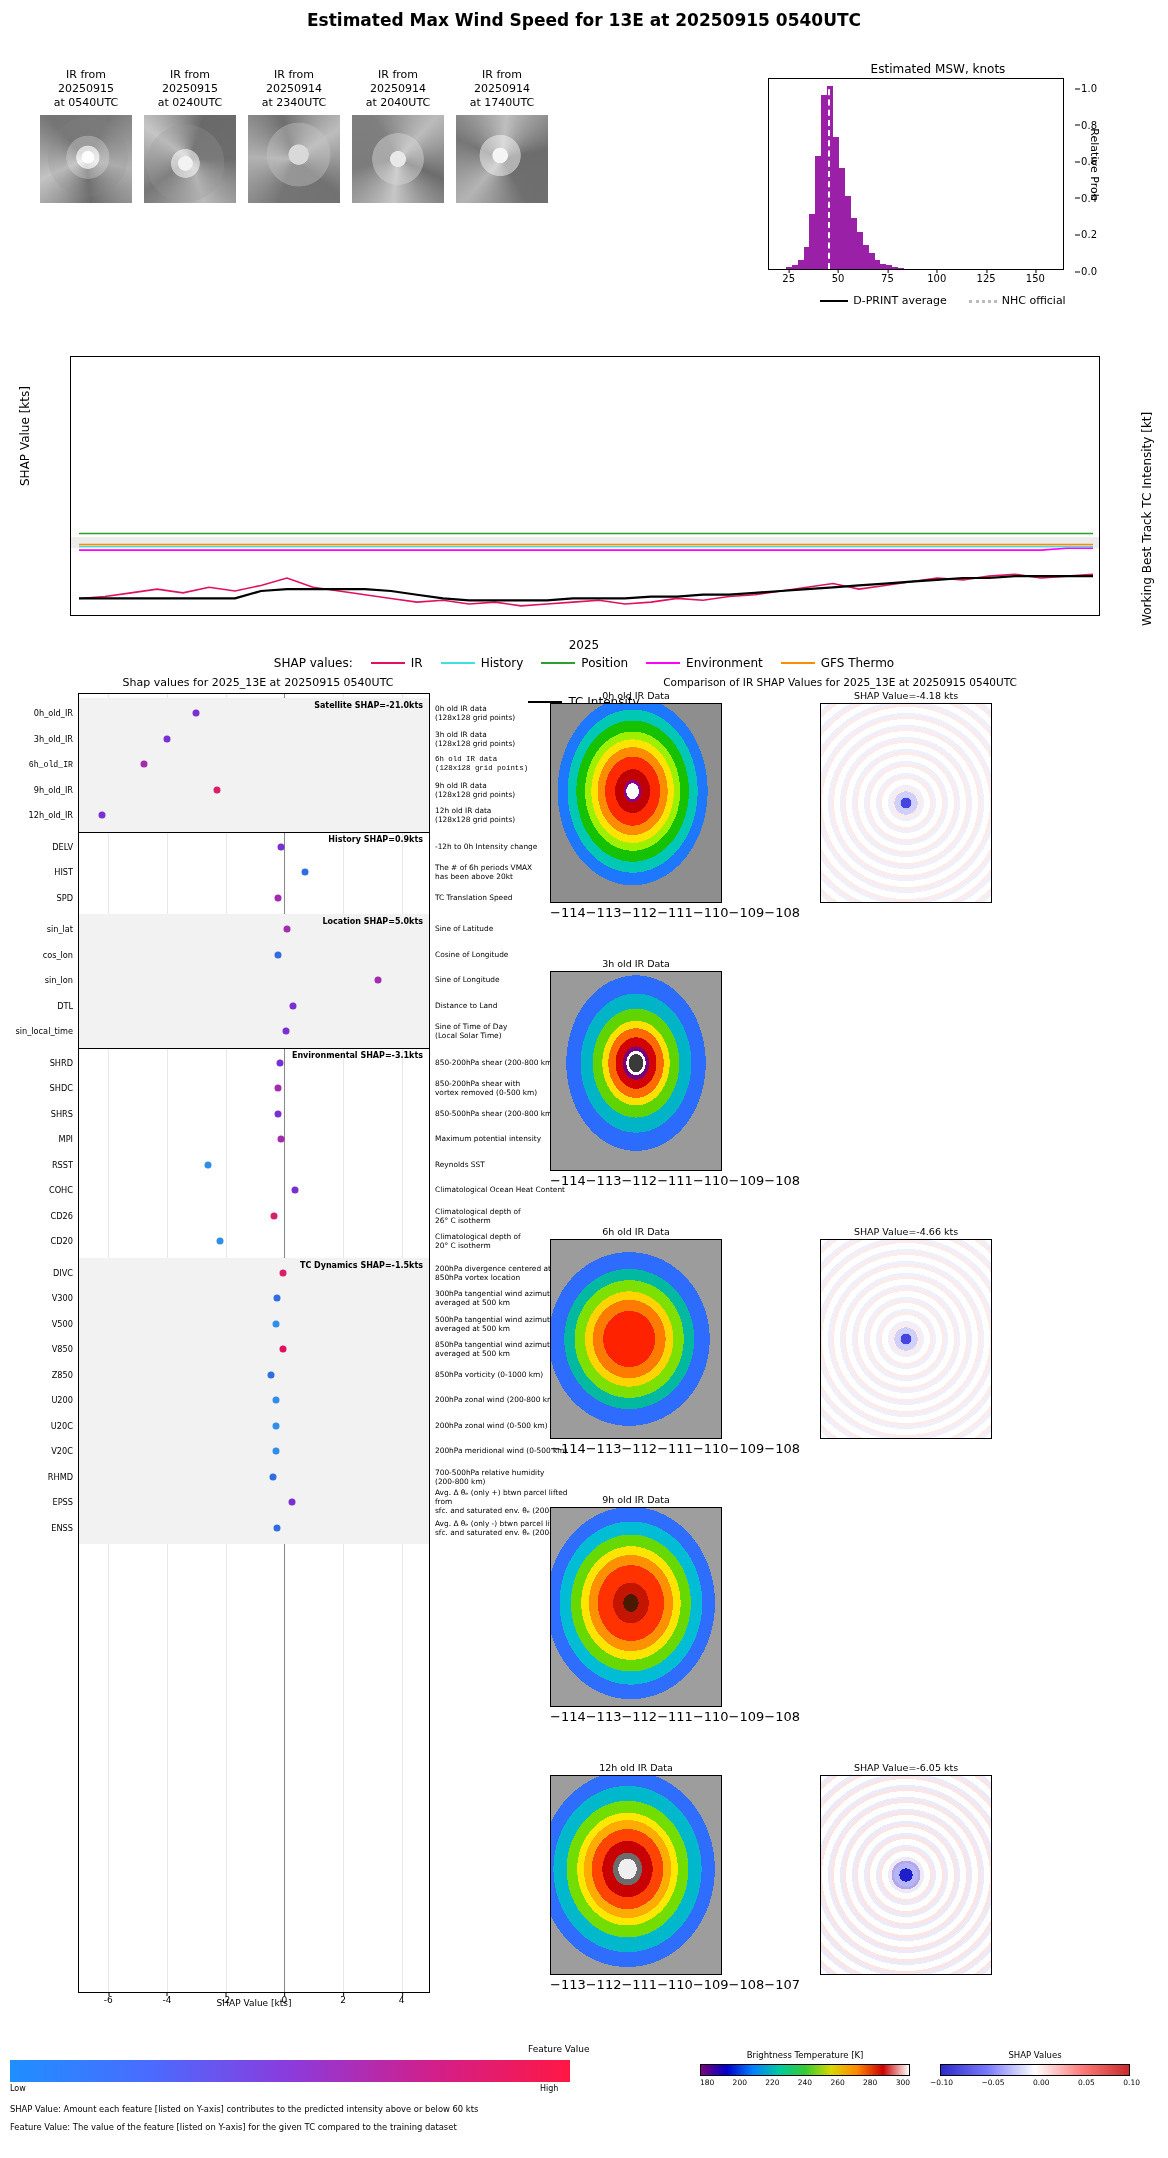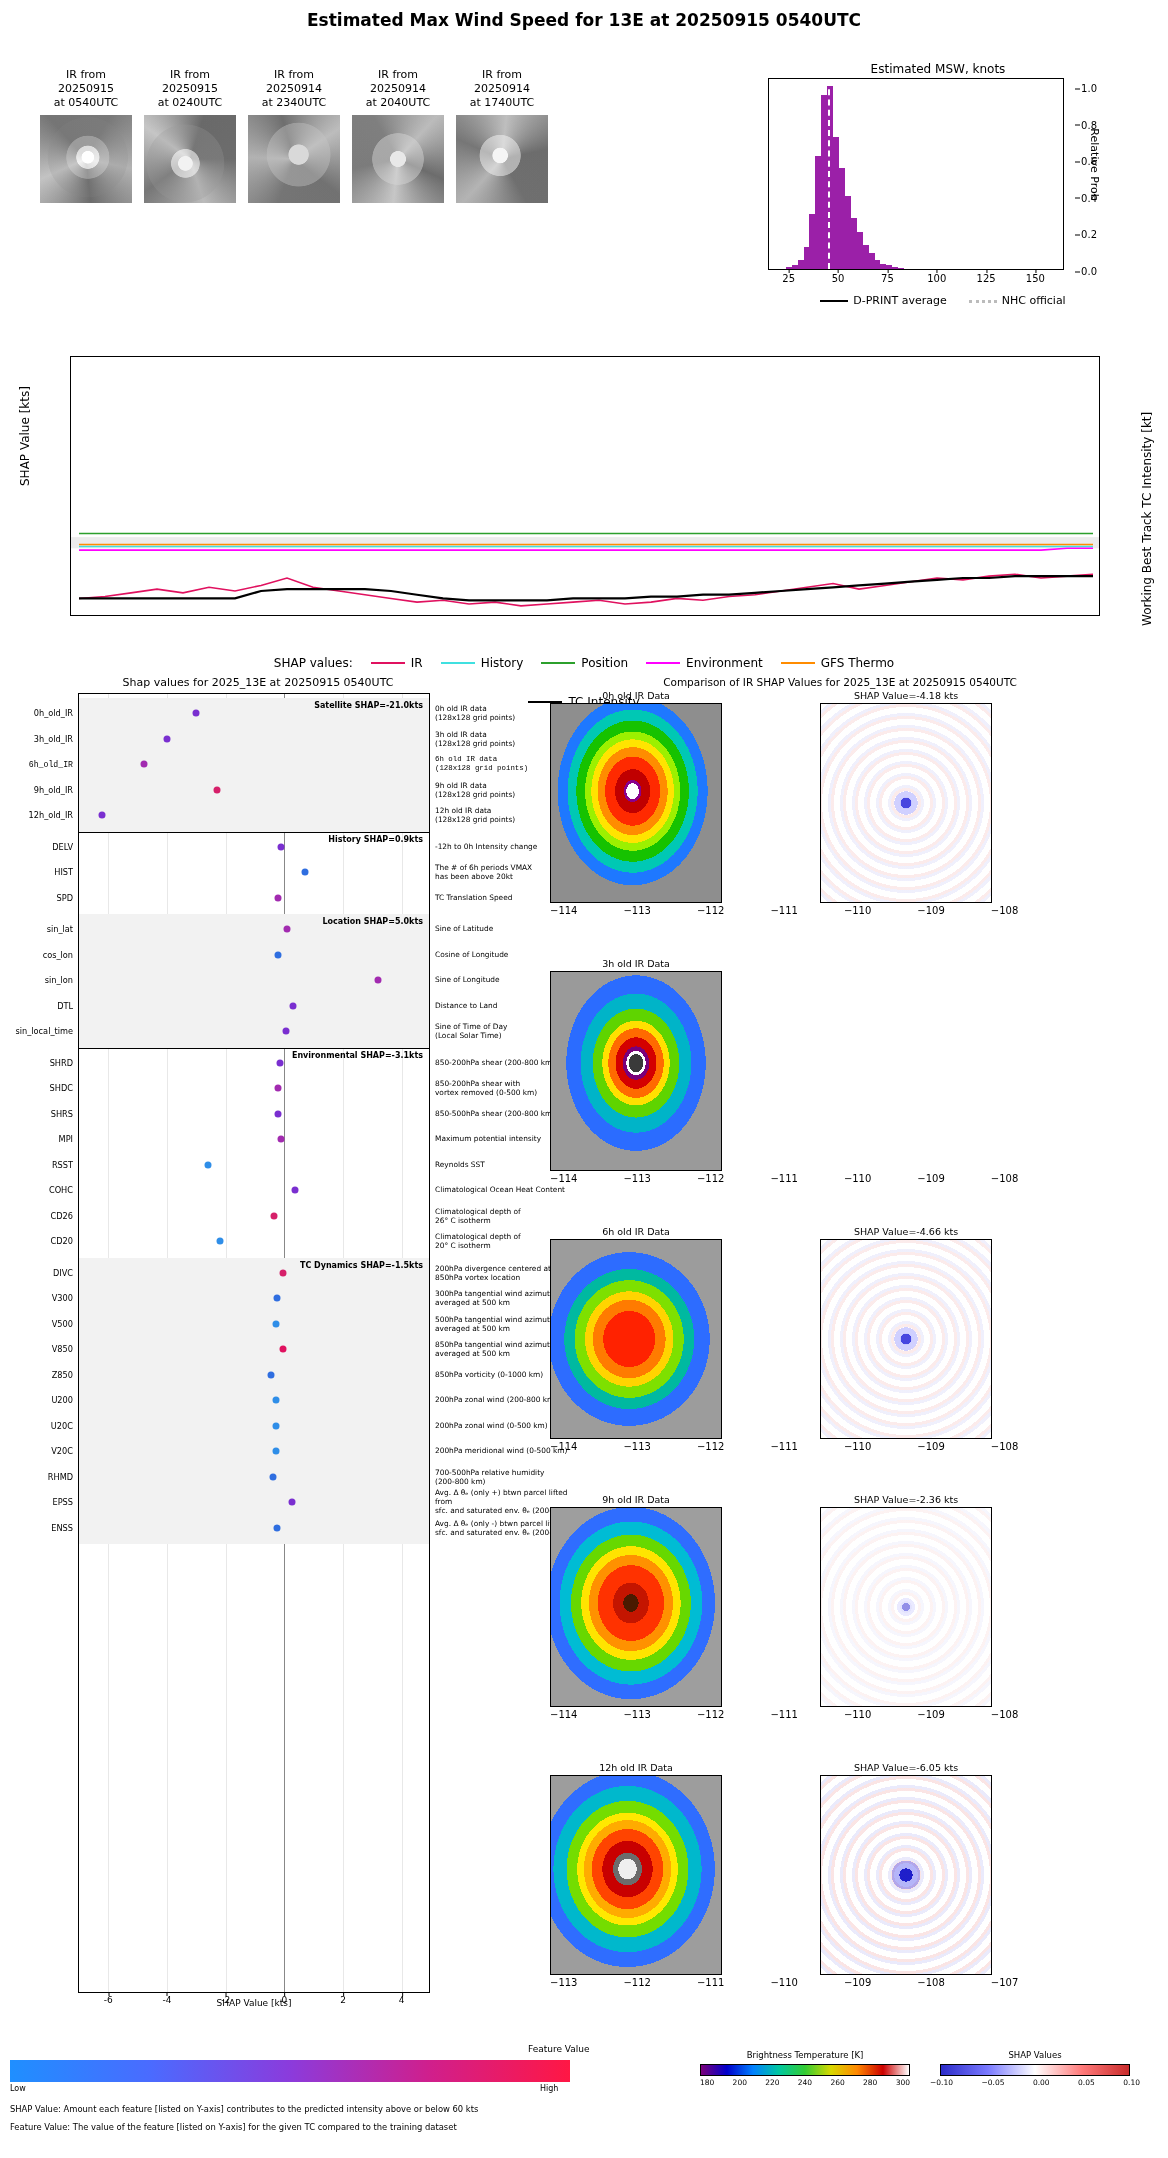--- a/index.html
+++ b/index.html
@@ -103,21 +103,21 @@
 
   
   #ircmp-panel { position:absolute; left:520px; top:676px; width:640px; height:1400px; }
   #ircmp-title { text-align:center; font-size:10.5px; margin-bottom:2px; }
   .ir-row { position:relative; height:268px; }
   .ir-cell { position:absolute; }
   .ir-cell .cap { font-size:9.5px; text-align:center; margin-bottom:2px; }
   .ir-map { width:172px; height:200px; border:1px solid #000; position:relative; overflow:hidden; background:#b9b9b9; }
   .ir-map .core { position:absolute; inset:0; }
   .ir-shap { width:172px; height:200px; border:1px solid #000; position:relative; overflow:hidden; background:#ffffff; }
-  .ir-xticks { display:flex; justify-content:space-between; font-size:10px; margin-top:2px; width:172px;gap:46px; }
+  .ir-xticks { display:flex; justify-content:space-between; font-size:13px; margin-top:2px; width:172px; }
 
   
   .irA .core{ background:
       radial-gradient(ellipse at 48% 44%, #ffffff 0 5%, #8a008a 5% 7%, #c00000 7% 14%, #ff2a00 14% 22%, #ff8c00 22% 28%, #ffe400 28% 33%, #9cf000 33% 38%, #16c200 38% 45%, #00c8b4 45% 52%, #1e78ff 52% 60%, #8e8e8e 60% 100%),
       linear-gradient(120deg,#9a9a9a,#c8c8c8);}
   .irB .core{ background:
       radial-gradient(ellipse at 50% 46%, #3a3a3a 0 6%, #ffffff 6% 8%, #7a007a 8% 11%, #d40000 11% 17%, #ff6a00 17% 23%, #ffe000 23% 28%, #5fd400 28% 36%, #00b4c8 36% 46%, #2b6cff 46% 58%, #9a9a9a 58% 100%),
       linear-gradient(200deg,#a5a5a5,#cfcfcf);}
   .irC .core{ background:
       radial-gradient(ellipse at 46% 50%, #ff2200 0 20%, #ff7b00 20% 28%, #ffd400 28% 34%, #7ee000 34% 42%, #00b9a0 42% 50%, #2d6cff 50% 62%, #9c9c9c 62% 100%),
@@ -262,20 +262,21 @@
     <svg id="ts-svg" width="1030" height="260">
         <rect x="0" y="180.14285714285714" width="1030" height="11.142857142857139" fill="#dddddd" opacity="0.55"></rect>
         <polyline points="8,241.42857142857144 34,239.57142857142858 60,235.85714285714286 86,232.14285714285714 112,235.85714285714286 138,230.28571428571428 164,234 190,228.42857142857144 216,221 242,230.28571428571428 268,234 294,237.71428571428572 320,241.42857142857144 346,245.14285714285714 372,243.28571428571428 398,247 424,245.14285714285714 450,248.85714285714286 476,247 502,245.14285714285714 528,243.28571428571428 554,247 580,245.14285714285714 606,241.42857142857144 632,243.28571428571428 658,239.57142857142858 684,237.71428571428572 710,234 736,230.28571428571428 762,226.57142857142858 788,232.14285714285714 814,228.42857142857144 840,224.71428571428572 866,221 892,222.85714285714286 918,219.14285714285714 944,217.28571428571428 970,221 996,219.14285714285714 1022,217.28571428571428" fill="none" stroke="#e0115f" stroke-width="1.6"></polyline>
         <polyline points="8,189.42857142857144 34,189.42857142857144 60,189.42857142857144 86,189.42857142857144 112,189.42857142857144 138,189.42857142857144 164,189.42857142857144 190,189.42857142857144 216,189.42857142857144 242,189.42857142857144 268,189.42857142857144 294,189.42857142857144 320,189.42857142857144 346,189.42857142857144 372,189.42857142857144 398,189.42857142857144 424,189.42857142857144 450,189.42857142857144 476,189.42857142857144 502,189.42857142857144 528,189.42857142857144 554,189.42857142857144 580,189.42857142857144 606,189.42857142857144 632,189.42857142857144 658,189.42857142857144 684,189.42857142857144 710,189.42857142857144 736,189.42857142857144 762,189.42857142857144 788,189.42857142857144 814,189.42857142857144 840,189.42857142857144 866,189.42857142857144 892,189.42857142857144 918,189.42857142857144 944,189.42857142857144 970,189.42857142857144 996,189.42857142857144 1022,189.42857142857144" fill="none" stroke="#40e0e0" stroke-width="1.6"></polyline>
         <polyline points="8,176.42857142857142 34,176.42857142857142 60,176.42857142857142 86,176.42857142857142 112,176.42857142857142 138,176.42857142857142 164,176.42857142857142 190,176.42857142857142 216,176.42857142857142 242,176.42857142857142 268,176.42857142857142 294,176.42857142857142 320,176.42857142857142 346,176.42857142857142 372,176.42857142857142 398,176.42857142857142 424,176.42857142857142 450,176.42857142857142 476,176.42857142857142 502,176.42857142857142 528,176.42857142857142 554,176.42857142857142 580,176.42857142857142 606,176.42857142857142 632,176.42857142857142 658,176.42857142857142 684,176.42857142857142 710,176.42857142857142 736,176.42857142857142 762,176.42857142857142 788,176.42857142857142 814,176.42857142857142 840,176.42857142857142 866,176.42857142857142 892,176.42857142857142 918,176.42857142857142 944,176.42857142857142 970,176.42857142857142 996,176.42857142857142 1022,176.42857142857142" fill="none" stroke="#2ca02c" stroke-width="1.6"></polyline>
         <polyline points="8,193.14285714285717 34,193.14285714285717 60,193.14285714285717 86,193.14285714285717 112,193.14285714285717 138,193.14285714285717 164,193.14285714285717 190,193.14285714285717 216,193.14285714285717 242,193.14285714285717 268,193.14285714285717 294,193.14285714285717 320,193.14285714285717 346,193.14285714285717 372,193.14285714285717 398,193.14285714285717 424,193.14285714285717 450,193.14285714285717 476,193.14285714285717 502,193.14285714285717 528,193.14285714285717 554,193.14285714285717 580,193.14285714285717 606,193.14285714285717 632,193.14285714285717 658,193.14285714285717 684,193.14285714285717 710,193.14285714285717 736,193.14285714285717 762,193.14285714285717 788,193.14285714285717 814,193.14285714285717 840,193.14285714285717 866,193.14285714285717 892,193.14285714285717 918,193.14285714285717 944,193.14285714285717 970,193.14285714285717 996,191.28571428571428 1022,191.28571428571428" fill="none" stroke="#ff00ff" stroke-width="1.6"></polyline>
         <polyline points="8,187.57142857142856 34,187.57142857142856 60,187.57142857142856 86,187.57142857142856 112,187.57142857142856 138,187.57142857142856 164,187.57142857142856 190,187.57142857142856 216,187.57142857142856 242,187.57142857142856 268,187.57142857142856 294,187.57142857142856 320,187.57142857142856 346,187.57142857142856 372,187.57142857142856 398,187.57142857142856 424,187.57142857142856 450,187.57142857142856 476,187.57142857142856 502,187.57142857142856 528,187.57142857142856 554,187.57142857142856 580,187.57142857142856 606,187.57142857142856 632,187.57142857142856 658,187.57142857142856 684,187.57142857142856 710,187.57142857142856 736,187.57142857142856 762,187.57142857142856 788,187.57142857142856 814,187.57142857142856 840,187.57142857142856 866,187.57142857142856 892,187.57142857142856 918,187.57142857142856 944,187.57142857142856 970,187.57142857142856 996,187.57142857142856 1022,187.57142857142856" fill="none" stroke="#ff8c00" stroke-width="1.6"></polyline>
         <polyline points="8,241.42857142857144 34,241.42857142857144 60,241.42857142857144 86,241.42857142857144 112,241.42857142857144 138,241.42857142857144 164,241.42857142857144 190,234 216,232.14285714285714 242,232.14285714285714 268,232.14285714285714 294,232.14285714285714 320,234 346,237.71428571428572 372,241.42857142857144 398,243.28571428571428 424,243.28571428571428 450,243.28571428571428 476,243.28571428571428 502,241.42857142857144 528,241.42857142857144 554,241.42857142857144 580,239.57142857142858 606,239.57142857142858 632,237.71428571428572 658,237.71428571428572 684,235.85714285714286 710,234 736,232.14285714285714 762,230.28571428571428 788,228.42857142857144 814,226.57142857142858 840,224.71428571428572 866,222.85714285714286 892,221 918,221 944,219.14285714285714 970,219.14285714285714 996,219.14285714285714 1022,219.14285714285714" fill="none" stroke="#000000" stroke-width="2.2"></polyline>
       </svg>
   <div class="ts-xtick" style="left: 133.9px;">09/12</div><div class="ts-xtick" style="left: 401.7px;">09/13</div><div class="ts-xtick" style="left: 674.65px;">09/14</div><div class="ts-xtick" style="left: 947.6px;">09/15</div></div>
+  <div id="ts-xlabel">2025</div>
   <div id="ts-legend">
     <div class="lg">
         <span>SHAP values:</span>
       </div>
     <div class="lg">
         <span class="sw" style="border-color:#e0115f"></span>
         <span>IR</span>
       </div>
     <div class="lg">
         <span class="sw" style="border-color:#40e0e0"></span>
@@ -586,26 +587,20 @@
           <div class="ir-xticks">
             <span>−114</span>
             <span>−113</span>
             <span>−112</span>
             <span>−111</span>
             <span>−110</span>
             <span>−109</span>
             <span>−108</span>
           </div>
         </div>
-        <div class="ir-cell" style="left: 300px; top: 0px;">
-          <div class="cap">SHAP Value=-2.36 kts</div>
-          <div class="ir-shap shapmap weak">
-            <div class="core"></div>
-          </div>
-        </div>
       </div>
       <div class="ir-row">
         <div class="ir-cell" style="left: 30px; top: 0px;">
           <div class="cap">12h old IR Data</div>
           <div class="ir-map irE">
             <div class="core"></div>
           </div>
           <div class="ir-xticks">
             <span>−113</span>
             <span>−112</span>

